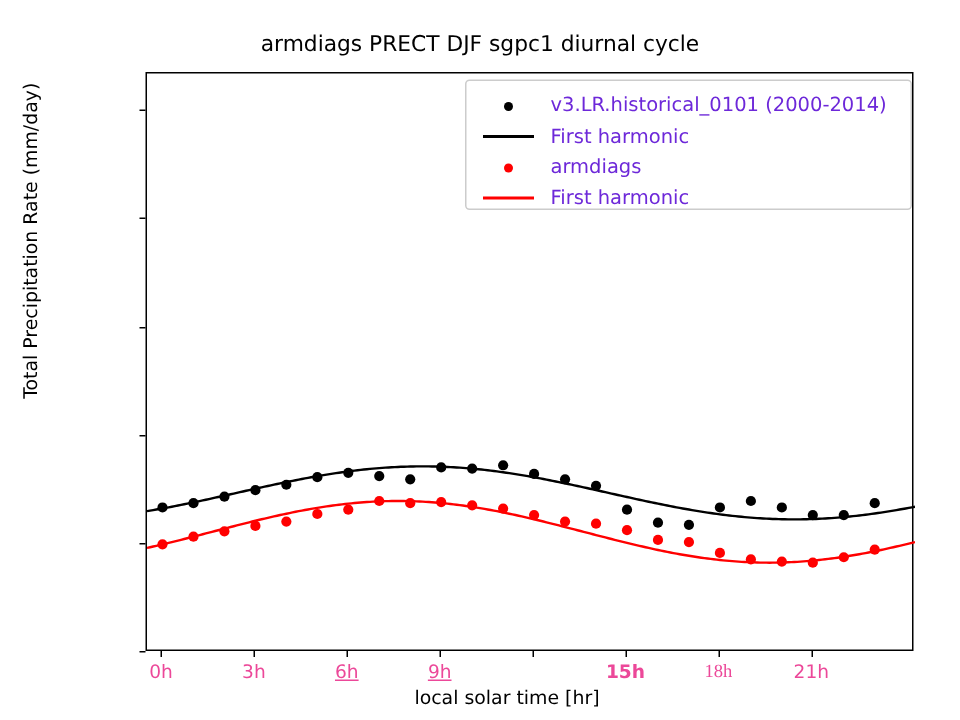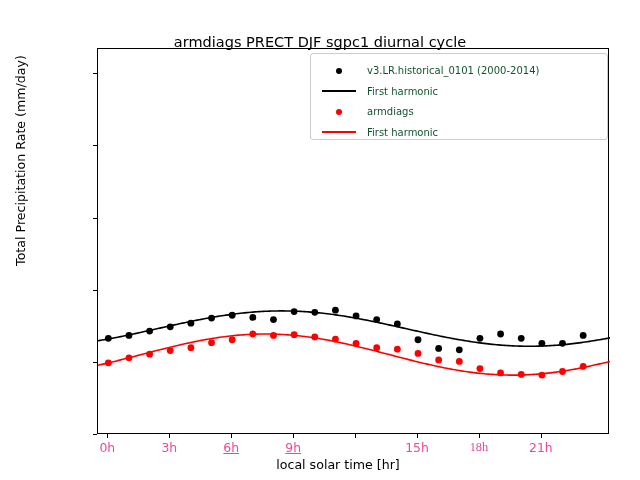--- a/index.html
+++ b/index.html
@@ -4,21 +4,21 @@
 <style>
   html,body{margin:0;padding:0;}
   body{
     width:640px;height:480px;background:#ffffff;
     font-family:"DejaVu Sans", sans-serif;
     overflow:hidden;
   }
   #figure{position:relative;width:640px;height:480px;background:#ffffff;}
 
   #title{
-    position:absolute;left:0;top:34px;width:640px;
+    position:absolute;left:0;top:22px;width:640px;
     text-align:center;font-size:14.5px;color:#000;
     letter-spacing:0px;
   }
 
   
   #plot-frame{
     position:absolute;left:97px;top:48px;
     width:512px;height:386px;
     border:1.1px solid #000;
     box-sizing:border-box;
@@ -54,42 +54,42 @@
   #legend{
     position:absolute;left:310px;top:53px;width:298px;height:87px;
     border:0.9px solid #cccccc;border-radius:3px;background:#ffffff;
     box-sizing:border-box;
   }
   .legend-row{
     position:absolute;left:0;height:21px;width:298px;
     display:flex;align-items:center;
   }
   .legend-key{width:56px;display:flex;align-items:center;justify-content:center;}
-  .legend-text{font-size:10px;color:#14532d;white-space:nowrap;}
+  .legend-text{font-size:13px;color:#6d28d9;white-space:nowrap;}
   .key-dot{border-radius:50%;}
   .key-line{height:1.6px;width:34px;}
 </style>
 </head>
 <body>
 
 <div id="figure">
 
   <div id="title">armdiags PRECT DJF sgpc1 diurnal cycle</div>
 
   <div id="ylabel">Total Precipitation Rate (mm/day)</div>
   <div id="xlabel">local solar time [hr]</div>
 
   <div id="ytick-labels"></div>
   <div id="xtick-labels">
       <div class="xtick-label" style="left: 107.323px;">0h</div>
       <div class="xtick-label" style="left: 169.258px;">3h</div>
       <div class="xtick-label" style="left: 231.194px; text-decoration: underline;">6h</div>
       <div class="xtick-label" style="left: 293.129px; text-decoration: underline;">9h</div>
       <div class="xtick-label" style="left: 355.065px; margin-top: 45px;">12h</div>
-      <div class="xtick-label" style="left: 417px;">15h</div>
+      <div class="xtick-label" style="left: 417px; font-weight: bold;">15h</div>
       <div class="xtick-label" style="left: 478.935px; font-family: Liberation Serif, serif;">18h</div>
       <div class="xtick-label" style="left: 540.871px;">21h</div>
     </div>
   <div id="tick-marks">
       <div class="ytick-mark" style="top: 434px;"></div>
       <div class="ytick-mark" style="top: 361.85px;"></div>
       <div class="ytick-mark" style="top: 289.701px;"></div>
       <div class="ytick-mark" style="top: 217.551px;"></div>
       <div class="ytick-mark" style="top: 145.402px;"></div>
       <div class="ytick-mark" style="top: 73.2523px;"></div>

